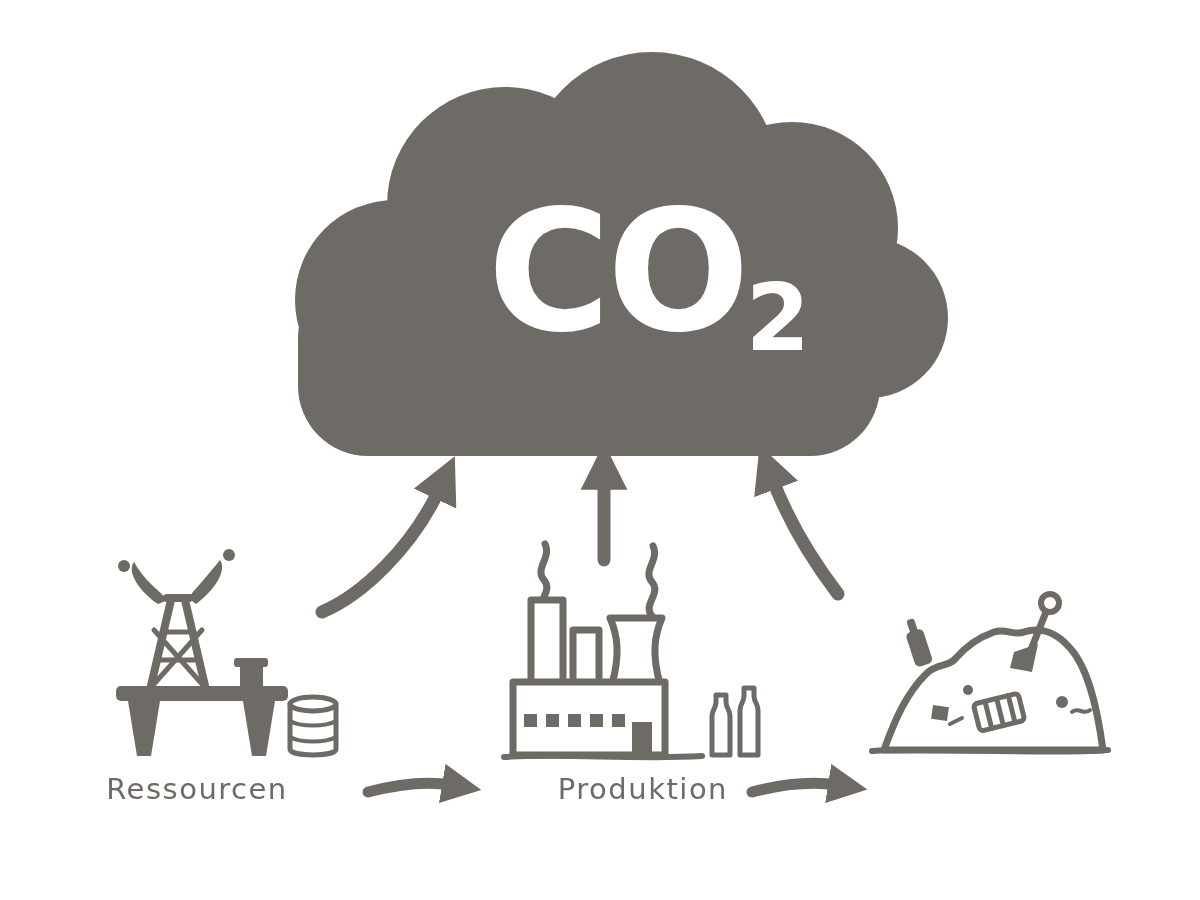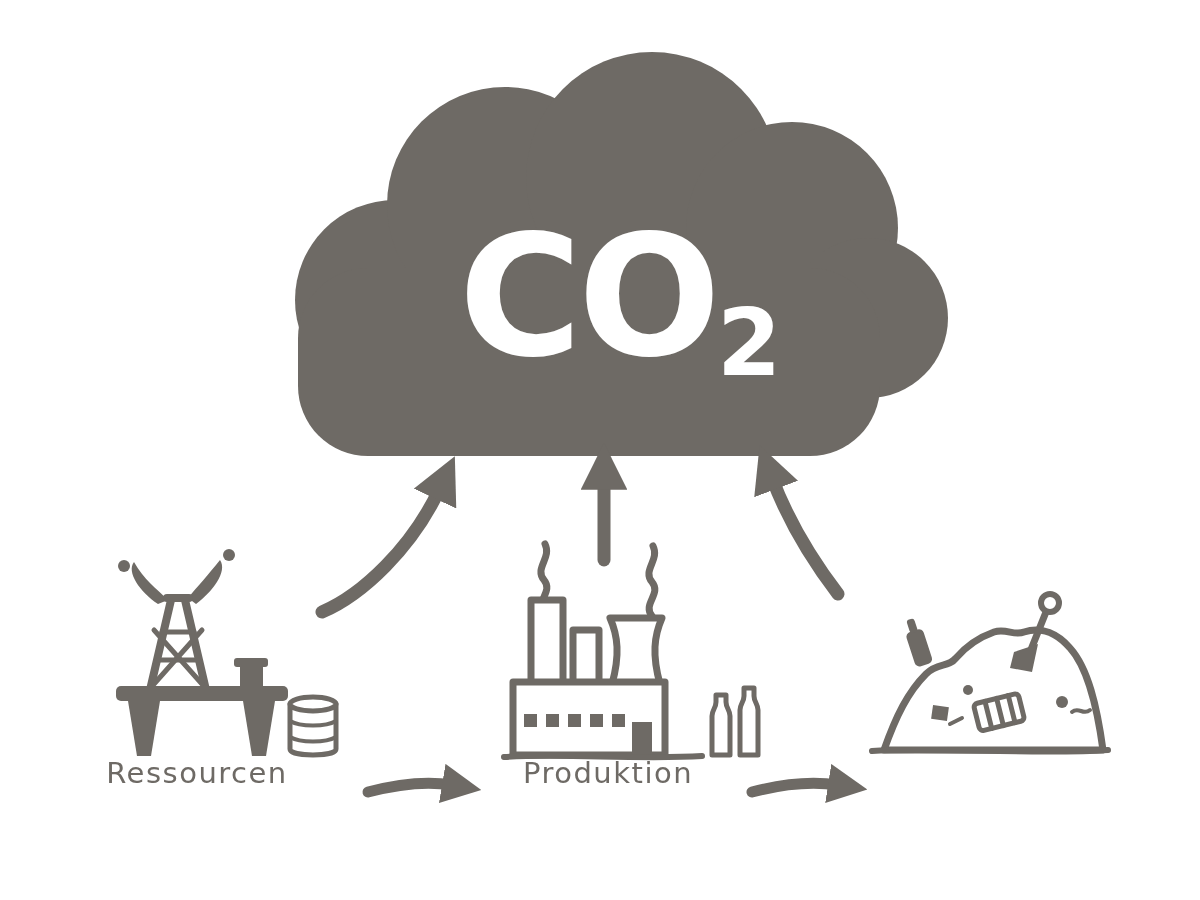--- a/index.html
+++ b/index.html
@@ -15,47 +15,47 @@
   }
   .scene { position: absolute; left: 0; top: 0; width: 1200px; height: 900px; }
 
   .ink-stroke { stroke: var(--ink); fill: none; stroke-linecap: round; stroke-linejoin: round; }
   .ink-fill   { fill: var(--ink); stroke: none; }
   .paper-fill { fill: var(--paper); stroke: var(--ink); stroke-linecap: round; stroke-linejoin: round; }
 
   .co2 {
     position: absolute;
     left: 430px;
-    top: 213px;
+    top: 188px;
     width: 380px;
-    text-align: center;
+    text-align: right;
     font-weight: bold;
     font-size: 168px;
     line-height: 1;
     letter-spacing: -4px;
     color: #ffffff;
     user-select: none;
   }
   .co2 .sub {
     font-size: 0.55em;
     vertical-align: -0.22em;
     letter-spacing: 0;
   }
 
   .stage-label {
     position: absolute;
-    top: 756px;
+    top: 772px;
     width: 240px;
     text-align: center;
     font-size: 29px;
     letter-spacing: 1.5px;
     color: var(--ink);
   }
   .sl1 { left: 77px; }
-  .sl2 { left: 488px; }
+  .sl2 { left: 488px; text-align: right; }
   .sl3 { left: 880px; }
 </style>
 </head>
 <body>
 
 <div class="canvas">
 
   <svg class="scene" viewBox="0 0 1200 900">
     <defs>
       <marker id="ah" markerUnits="strokeWidth" markerWidth="3.6" markerHeight="3.6" refX="0.9" refY="1.8" orient="auto">

